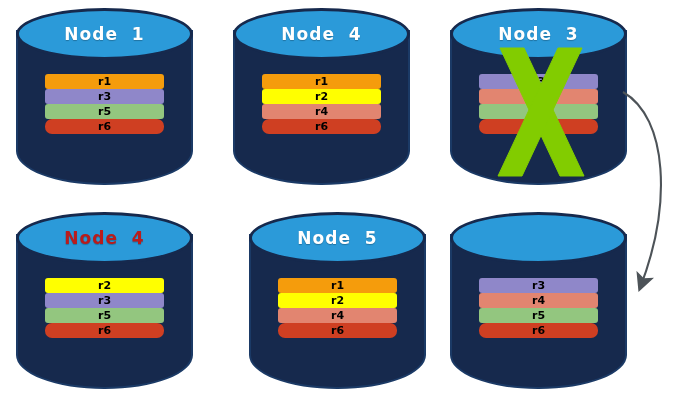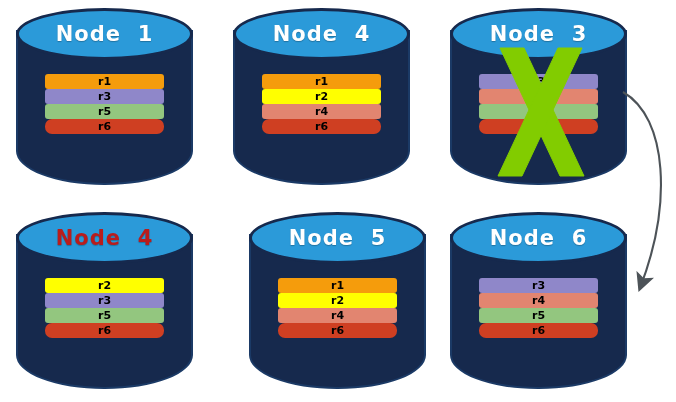--- a/index.html
+++ b/index.html
@@ -56,21 +56,21 @@
   .node-label {
     position: absolute;
     left: 0;
     top: 0;
     width: 177px;
     height: 52px;
     display: flex;
     align-items: center;
     justify-content: center;
     color: #ffffff;
-    font-size: 21px;
+    font-size: 17px;
     font-weight: bold;
     letter-spacing: 1px;
     text-shadow: 0 1px 1px rgba(0,0,0,0.25);
     white-space: pre;
   }
 
   .bars {
     position: absolute;
     left: 29px;
     top: 66px;
@@ -171,21 +171,20 @@
       <div class="bar" style="background: rgb(245, 156, 12); color: rgb(0, 0, 0);">r1</div>
       <div class="bar" style="background: rgb(255, 255, 0); color: rgb(0, 0, 0);">r2</div>
       <div class="bar" style="background: rgb(226, 133, 112); color: rgb(0, 0, 0);">r4</div>
       <div class="bar" style="background: rgb(207, 63, 34); color: rgb(0, 0, 0);">r6</div>
     </div>
   </div>
 
   <div class="node" style="left:450px; top:212px;">
     <div class="cyl-body" style="background: rgb(22, 41, 77);"></div>
     <div class="cyl-top" style="background: rgb(43, 154, 217); border-color: rgb(22, 41, 77);"></div>
-    <div class="node-label" style="color: rgb(255, 255, 255);">Node  6</div>
     <div class="bars">
       <div class="bar" style="background: rgb(143, 135, 201); color: rgb(0, 0, 0);">r3</div>
       <div class="bar" style="background: rgb(226, 133, 112); color: rgb(0, 0, 0);">r4</div>
       <div class="bar" style="background: rgb(147, 198, 127); color: rgb(0, 0, 0);">r5</div>
       <div class="bar" style="background: rgb(207, 63, 34); color: rgb(0, 0, 0);">r6</div>
     </div>
   </div>
 
   <svg id="arrow-layer" viewBox="0 0 676 402">
     <defs>

